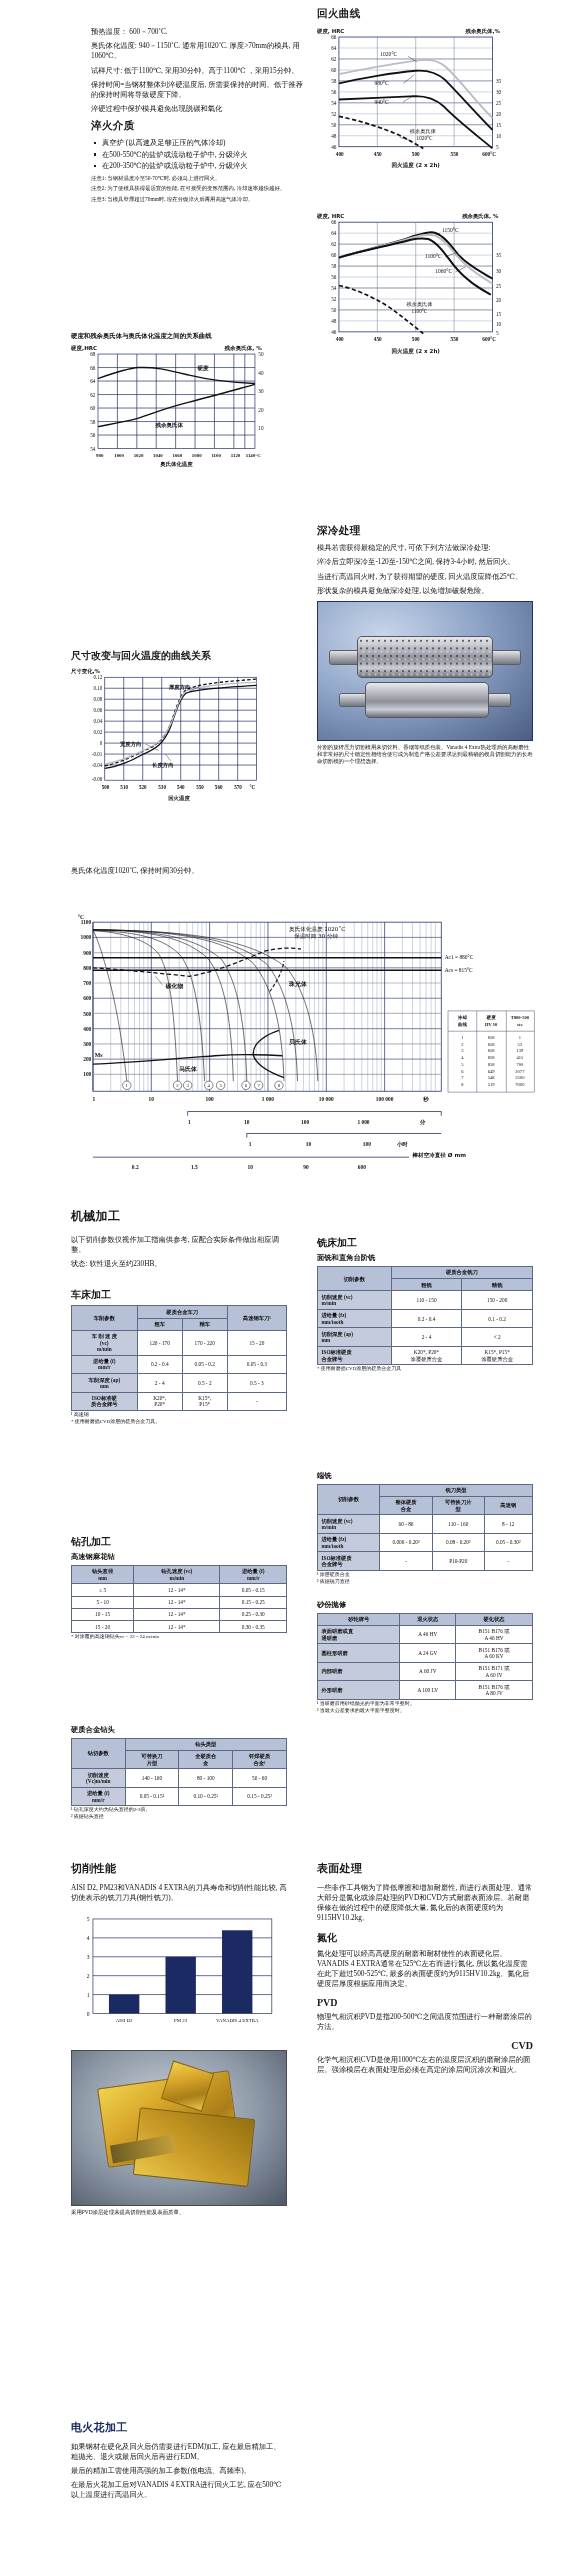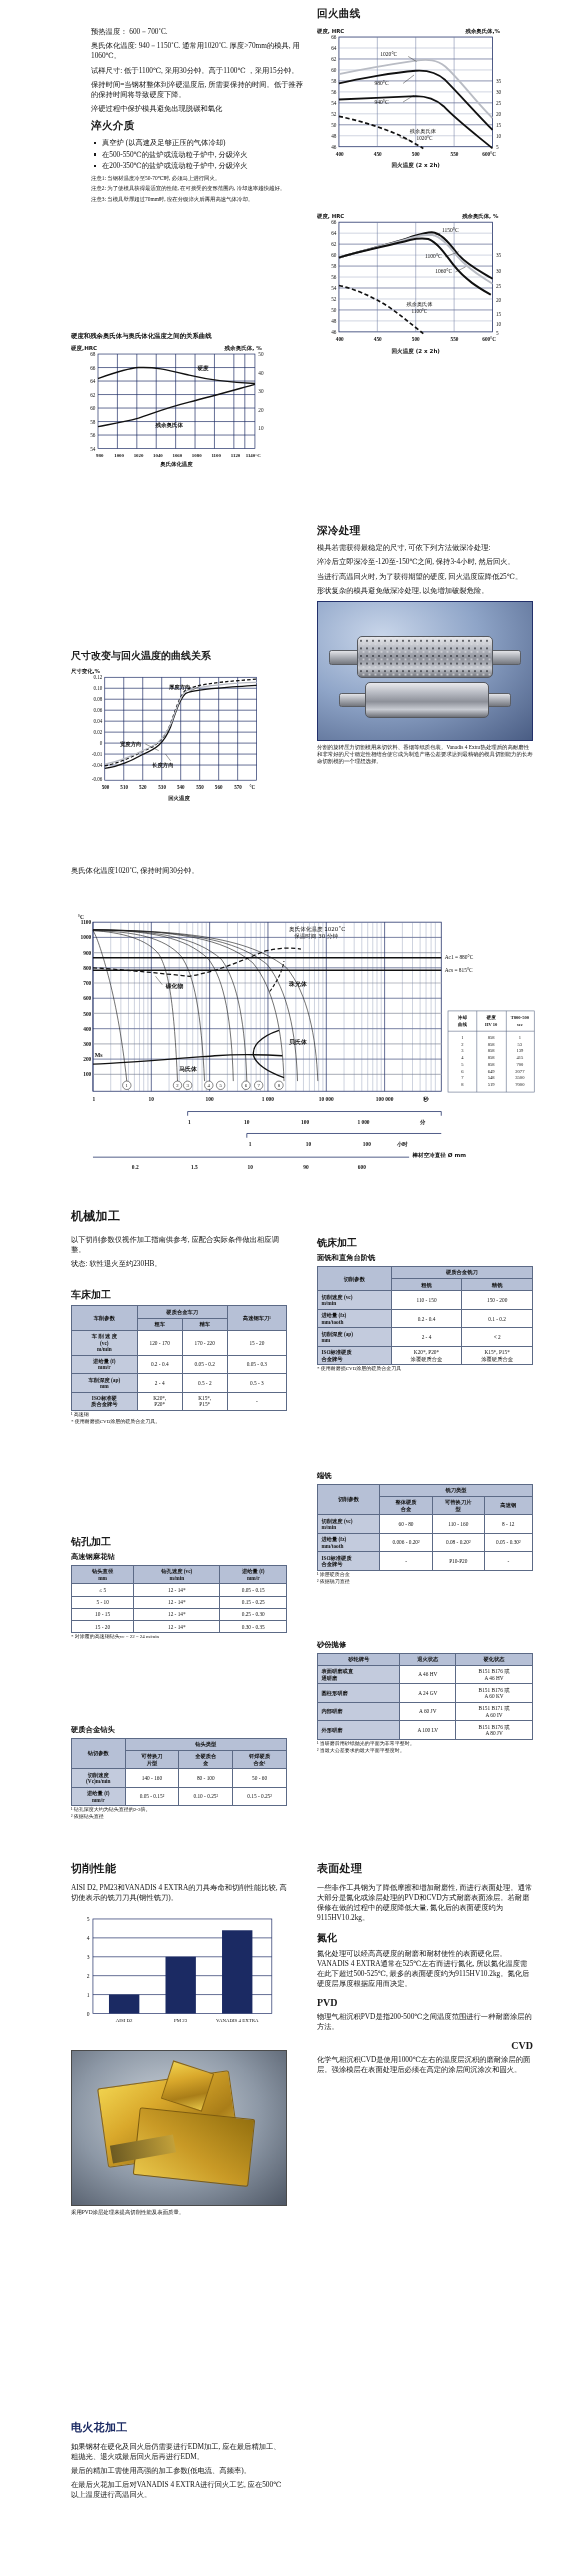--- a/index.html
+++ b/index.html
@@ -914,21 +914,21 @@
         <td>-</td>
         <td>P10-P20</td>
         <td>-</td>
       </tr>
     </tbody>
       </table>
     <p class="note">¹ 涂层硬质合金</p>
     <p class="note">² 依据铣刀直径</p>
   </div>
 
-  <div class="col colR" style="top:1640px;">
+  <div class="col colR" style="top:1600px;">
     <h4 class="sub2">砂份抛修</h4>
     <table class="dt">
       <tbody>
           <tr>
         <th>砂轮牌号</th>
         <th>退火状态</th>
         <th>硬化状态</th>
       </tr>
       <tr>
         <td class="rh" style="white-space:pre-line;text-align:left;padding-left:3.4px;">表面研磨或直

